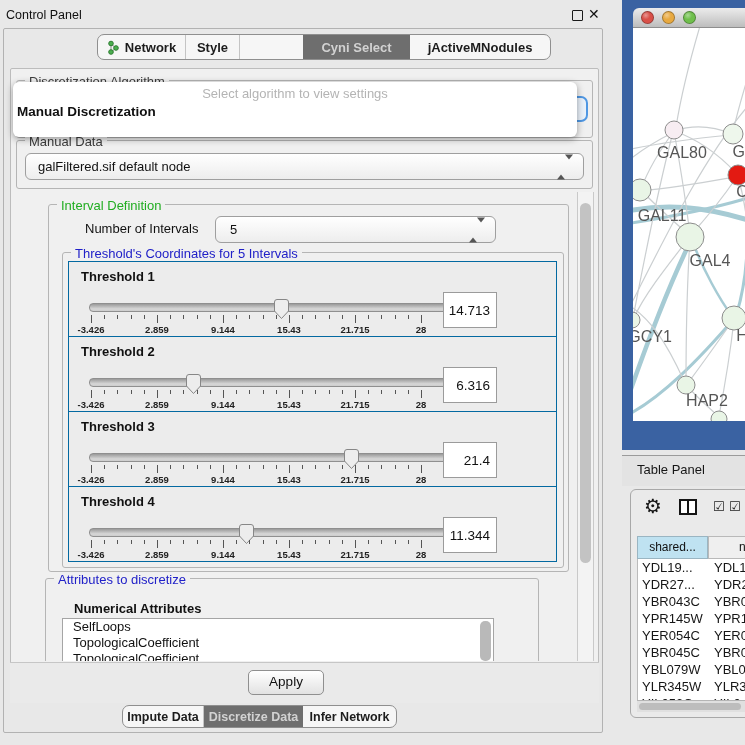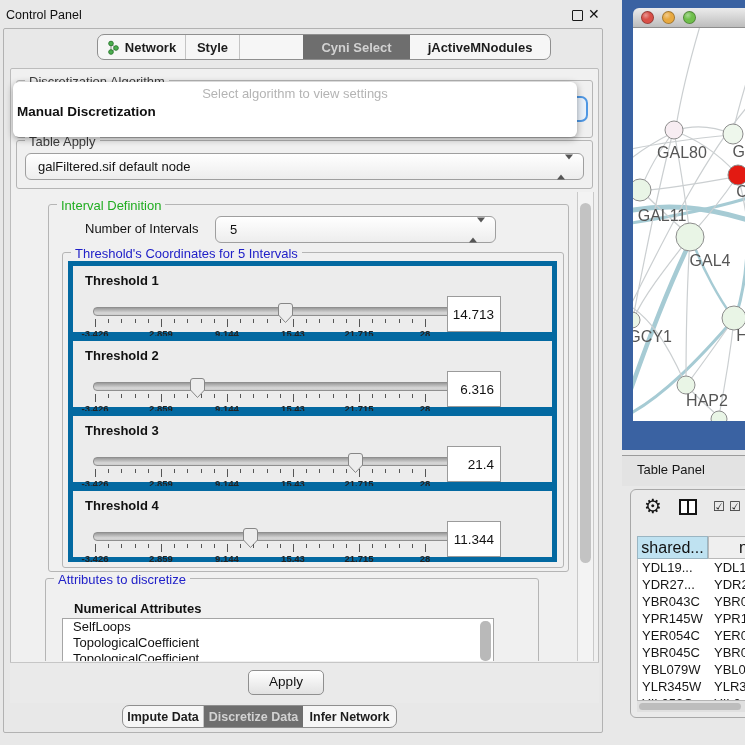--- a/index.html
+++ b/index.html
@@ -43,21 +43,21 @@
   .tri-dn{width:0;height:0;border-left:4px solid transparent;border-right:4px solid transparent;border-top:5px solid #555}
   
   .viewport{left:14px;top:191px;width:561px;height:470px;overflow:hidden}
   .vscroll{left:577px;top:192px;width:17px;height:469px;background:#f3f3f3;border-left:1px solid #c9c9c9;border-right:1px solid #c9c9c9;box-sizing:border-box}
   .vscroll-thumb{position:absolute;left:2px;top:11px;width:11px;height:360px;background:#c3c3c3;border-radius:6px}
   .id-grp{left:34px;top:13px;width:519px;height:366px}
   .noi-label{left:71px;top:30px;font-size:13px;font-weight:normal;color:#111}
   .noi-spin{left:201px;top:25px;width:281px;height:27px;font-size:13px;color:#111;line-height:25px;padding-left:14px}
   .thr-grp{left:48px;top:61px;width:500px;height:314px}
   #threshold-stack{position:absolute;left:54px;top:70px;width:489px}
-  .th-panel{position:relative;width:489px;height:76px;background:#ececec;border:5px solid #0369a1;box-sizing:border-box;margin-top:-1px}
+  .th-panel{position:relative;width:489px;height:76px;background:#ececec;border:1px solid #0369a1;box-sizing:border-box;margin-top:-1px}
   .th-panel:first-child{margin-top:0}
   .th-label{position:absolute;left:12px;top:7px;font-size:13px;font-weight:bold;color:#111}
   .sl-track{position:absolute;left:20px;top:41px;width:357px;height:7px;border-radius:4px;border:1px solid #8f8f8f;background:linear-gradient(#9a9a9a,#d7d7d7 70%,#cccccc)}
   .sl-thumb{position:absolute;top:36px}
   .sl-ticks{position:absolute;left:0;top:53px;width:489px;height:9px}
   .tick{position:absolute;top:0;width:1px;height:4px;background:#555}
   .tick-major{height:8px}
   .tick-lab{position:absolute;top:0;transform:translateX(-50%);font-size:9.5px;font-weight:bold;color:#222;white-space:nowrap}
   .sl-labels{position:absolute;left:0;top:62px;width:489px;height:12px}
   .th-value{position:absolute;left:374px;top:30px;width:54px;height:36px;box-sizing:border-box;border:1px solid #9b9b9b;background:#fff;font-family:inherit;font-size:13.5px;color:#111;text-align:right;padding-right:6px}
@@ -76,21 +76,21 @@
   .tp-header{left:622px;top:455px;width:123px;height:31px;background:#e3e3e3;border-top:1px solid #9b9b9b;box-sizing:border-box}
   .tp-header-text{left:637px;top:462px;font-size:13px;color:#161616}
   .tp-box{left:630px;top:489px;width:130px;height:229px;background:#eaeaea;border:1px solid #a8a8a8;border-radius:6px;box-sizing:border-box}
   .gear{left:644px;top:496px;font-size:20px;color:#141414;line-height:20px}
   .col-ico{left:679px;top:499px;width:14px;height:12px;border:2px solid #141414;background:#fff;display:flex;justify-content:center}
   .col-div{width:2px;height:100%;background:#141414}
   .chk{font-size:13px;color:#222;line-height:13px}
   .chk1{left:713px;top:500px}
   .chk2{left:729px;top:500px}
   .tp-headrow{left:637px;top:536px;height:23px;display:flex}
-  .tp-hcell{box-sizing:border-box;border:1px solid #b9b9b9;background:#efefef;font-size:16px;color:#111;text-align:center;line-height:21px}
+  .tp-hcell{box-sizing:border-box;border:1px solid #b9b9b9;background:#efefef;font-size:12px;color:#111;text-align:center;line-height:21px}
   .tp-hcell.sel{background:var(--header-cell-blue);border-color:#9ab5c2}
   .tp-rows{left:637px;top:559px;width:141px;height:141px;background:#fff;border-left:1px solid #bbb;overflow:hidden}
   .tp-row{display:flex;height:17px;line-height:17px;font-size:13px;color:#161616}
   .tp-row .c1{width:71px;padding-left:4px;box-sizing:border-box;overflow:hidden;white-space:nowrap}
   .tp-row .c2{padding-left:5px;white-space:nowrap}
   .hscroll{left:637px;top:700px;width:108px;height:12px;background:#e0e0e0;border-top:1px solid #b5b5b5;box-sizing:border-box}
   .hscroll-thumb{position:absolute;left:2px;top:2px;width:102px;height:7px;background:#bdbdbd;border-radius:4px}
   .net-ico{flex:0 0 auto}
 </style>
 </head>
@@ -129,21 +129,21 @@
   </div>
 
 <div class="abs content-panel"></div>
 
 <div class="abs grp da-grp">
   <span class="grp-legend">Discretization Algorithm</span>
 </div>
 <div class="abs da-combo"></div>
 
 <div class="abs grp td-grp">
-  <span class="grp-legend">Table Apply</span>
+  <span class="grp-legend">Manual Data</span>
 </div>
 <div class="abs combo td-combo">
   <span>galFiltered.sif default node</span>
   <span class="updown"><span class="tri-up"></span><span class="tri-dn"></span></span>
 </div>
 
 <div class="abs viewport">
   <div class="abs grp id-grp">
     <span class="grp-legend legend-green">Interval Definition</span>
   </div>

